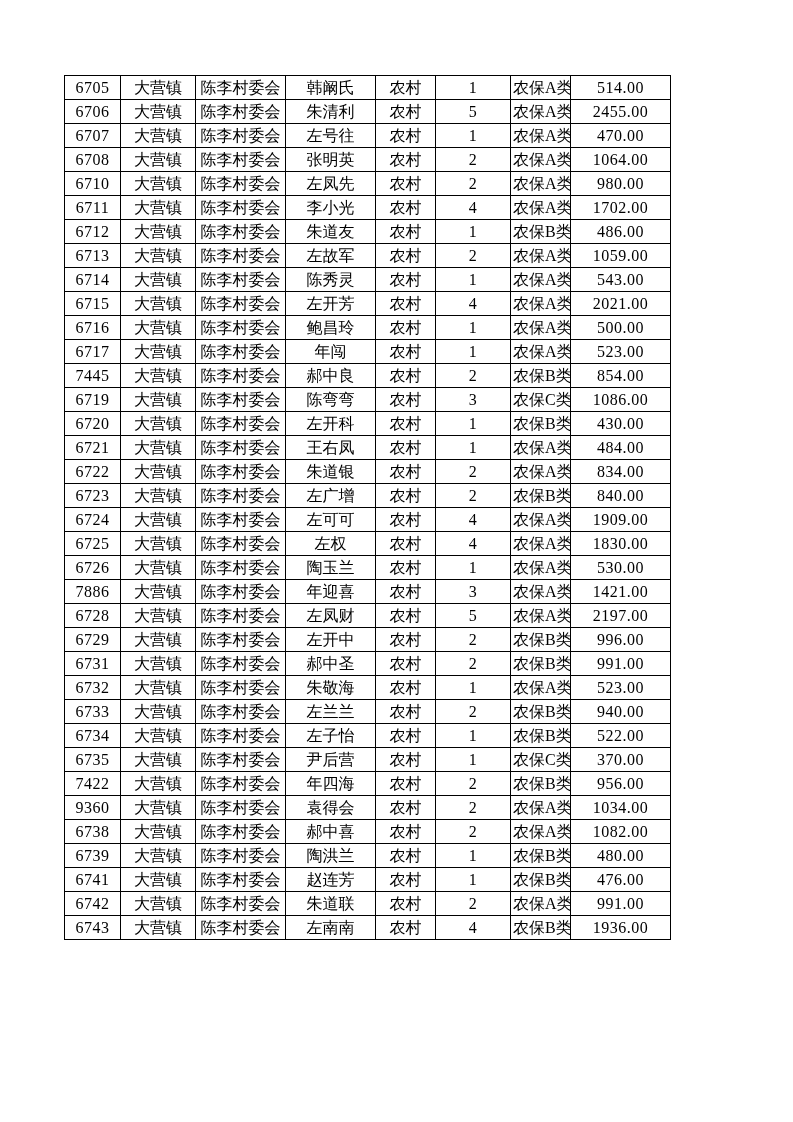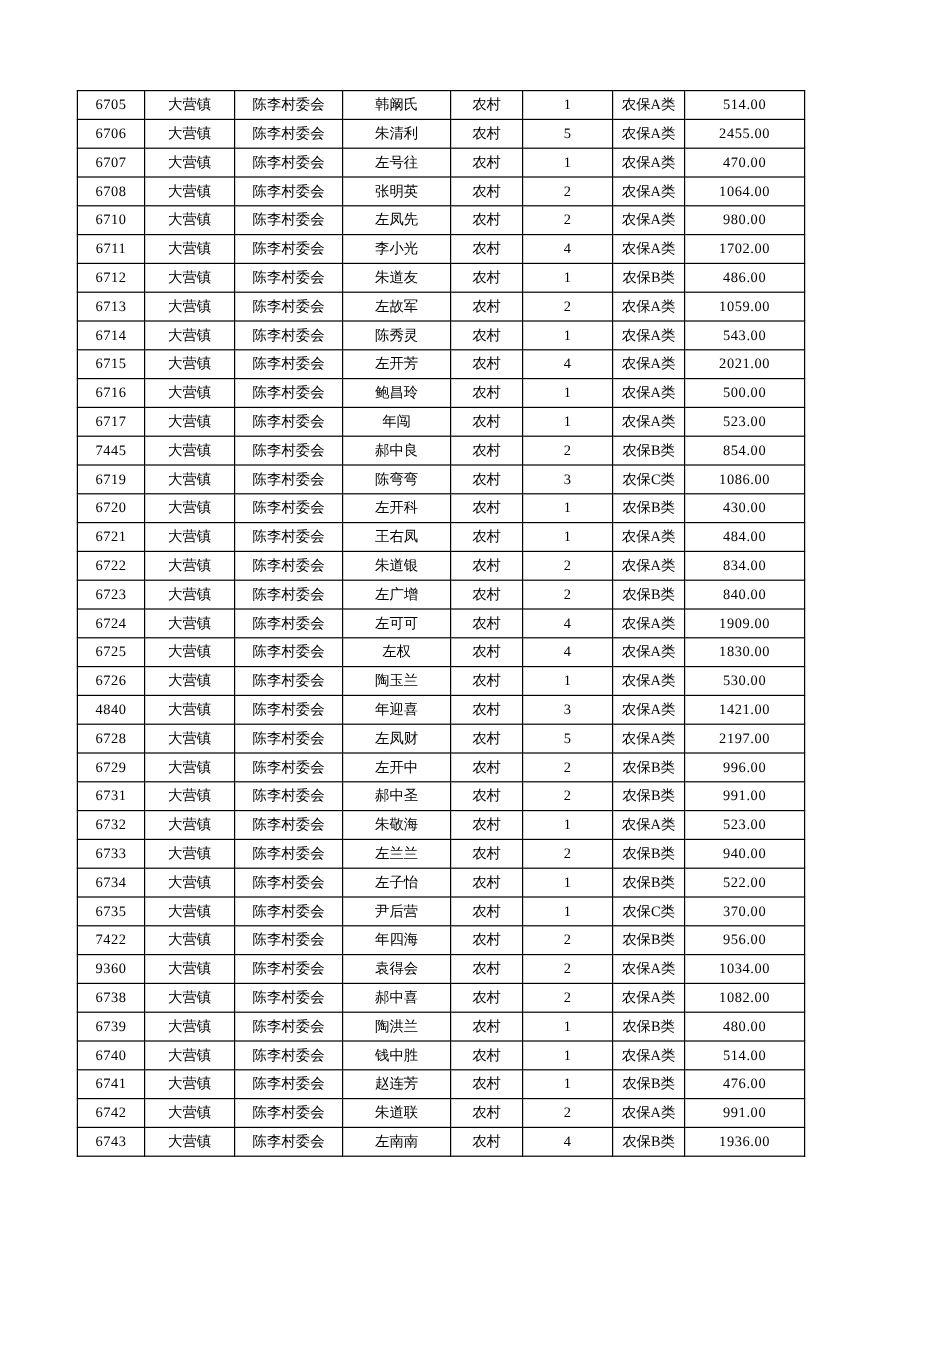--- a/index.html
+++ b/index.html
@@ -17,21 +17,21 @@
   .sheet {
     position: absolute;
     left: 64px;
     top: 75px;
     width: 606px;
   }
   table.data-table {
     border-collapse: collapse;
     table-layout: fixed;
     width: 606px;
-    font-size: 12px;
+    font-size: 16px;
   }
   table.data-table td {
     border: 1px solid #000000;
     height: 23px;
     padding: 0 2px;
     text-align: center;
     vertical-align: middle;
     overflow: hidden;
     white-space: nowrap;
     line-height: 23px;
@@ -261,21 +261,21 @@
           <td class="num">6726</td>
           <td>大营镇</td>
           <td>陈李村委会</td>
           <td>陶玉兰</td>
           <td>农村</td>
           <td class="num">1</td>
           <td>农保A类</td>
           <td class="num">530.00</td>
         </tr>
         <tr>
-          <td class="num">4840</td>
+          <td class="num">7886</td>
           <td>大营镇</td>
           <td>陈李村委会</td>
           <td>年迎喜</td>
           <td>农村</td>
           <td class="num">3</td>
           <td>农保A类</td>
           <td class="num">1421.00</td>
         </tr>
         <tr>
           <td class="num">6728</td>
@@ -379,30 +379,20 @@
         </tr>
         <tr>
           <td class="num">6739</td>
           <td>大营镇</td>
           <td>陈李村委会</td>
           <td>陶洪兰</td>
           <td>农村</td>
           <td class="num">1</td>
           <td>农保B类</td>
           <td class="num">480.00</td>
-        </tr>
-        <tr>
-          <td class="num">6740</td>
-          <td>大营镇</td>
-          <td>陈李村委会</td>
-          <td>钱中胜</td>
-          <td>农村</td>
-          <td class="num">1</td>
-          <td>农保A类</td>
-          <td class="num">514.00</td>
         </tr>
         <tr>
           <td class="num">6741</td>
           <td>大营镇</td>
           <td>陈李村委会</td>
           <td>赵连芳</td>
           <td>农村</td>
           <td class="num">1</td>
           <td>农保B类</td>
           <td class="num">476.00</td>

